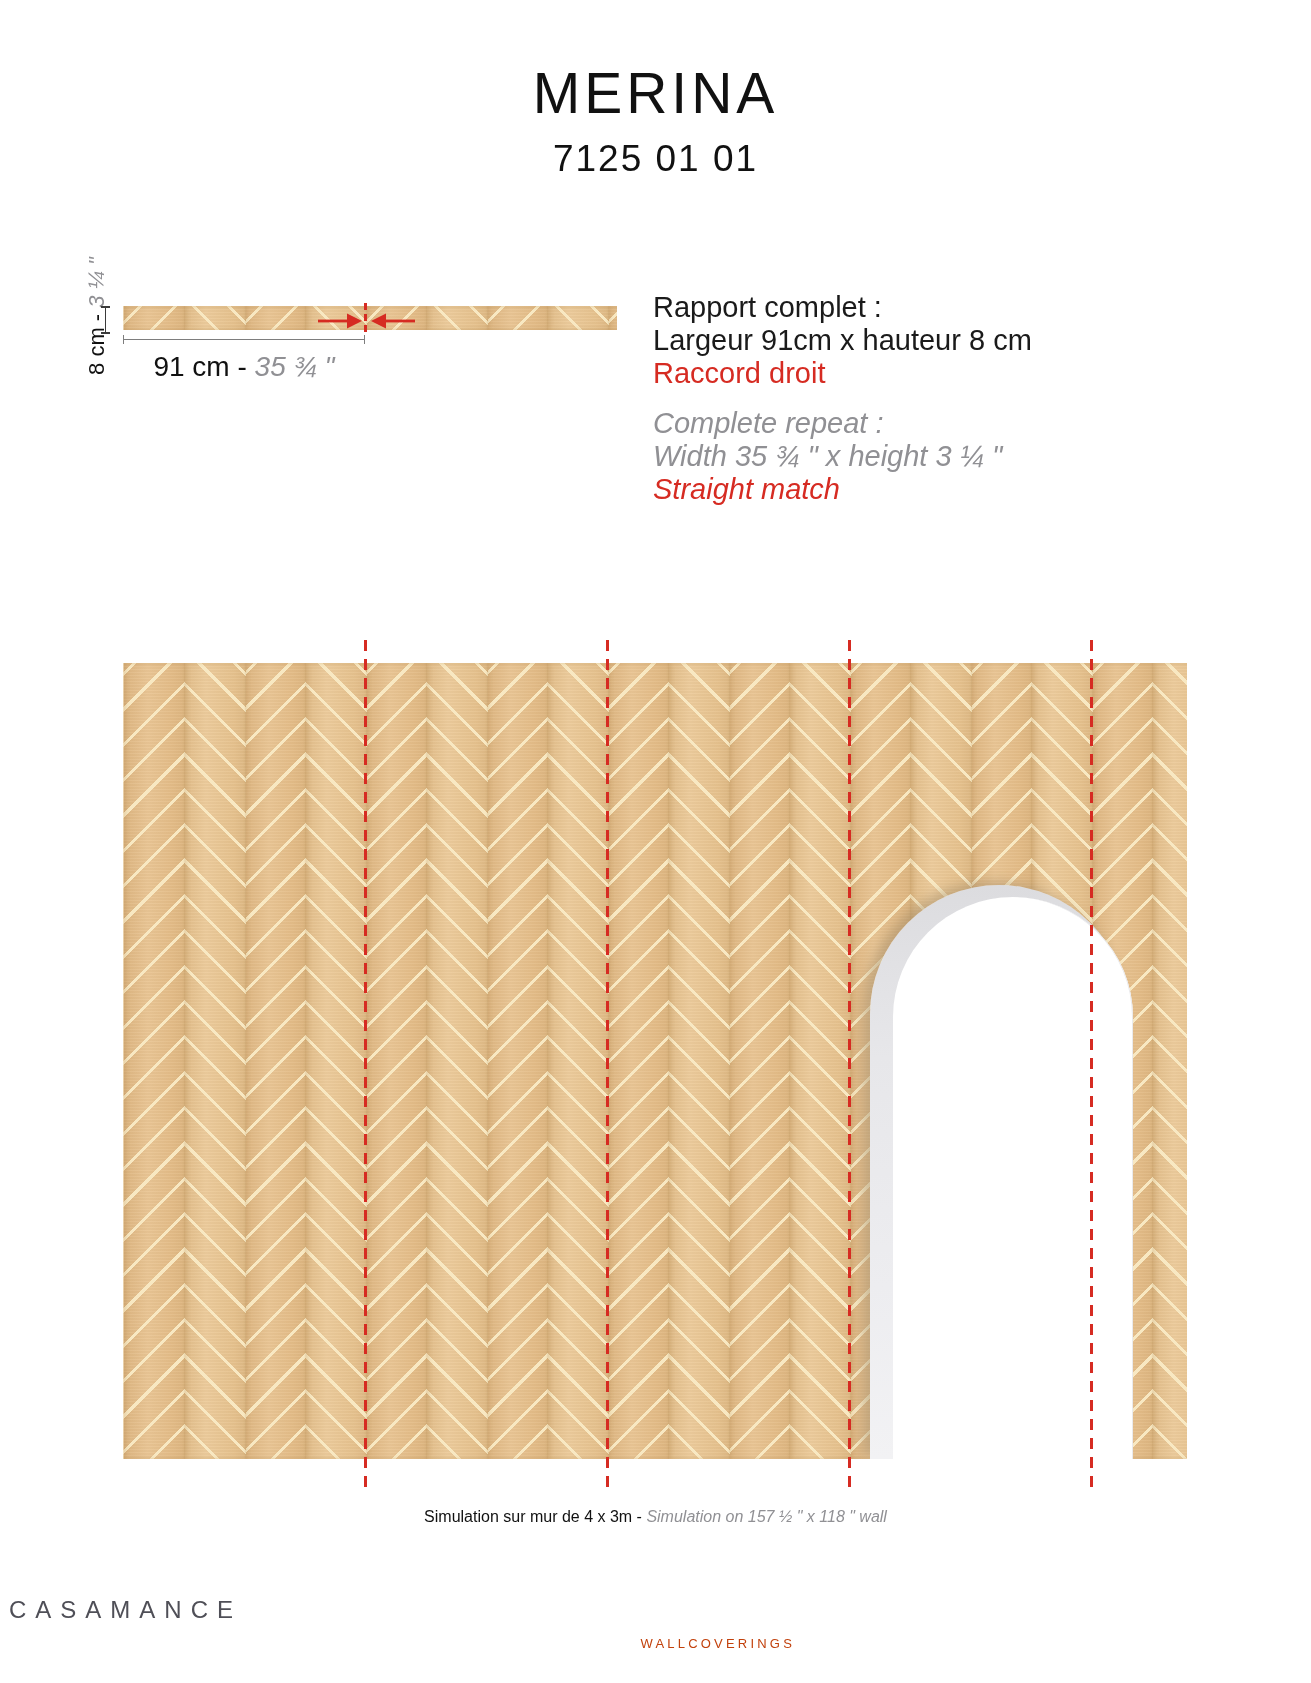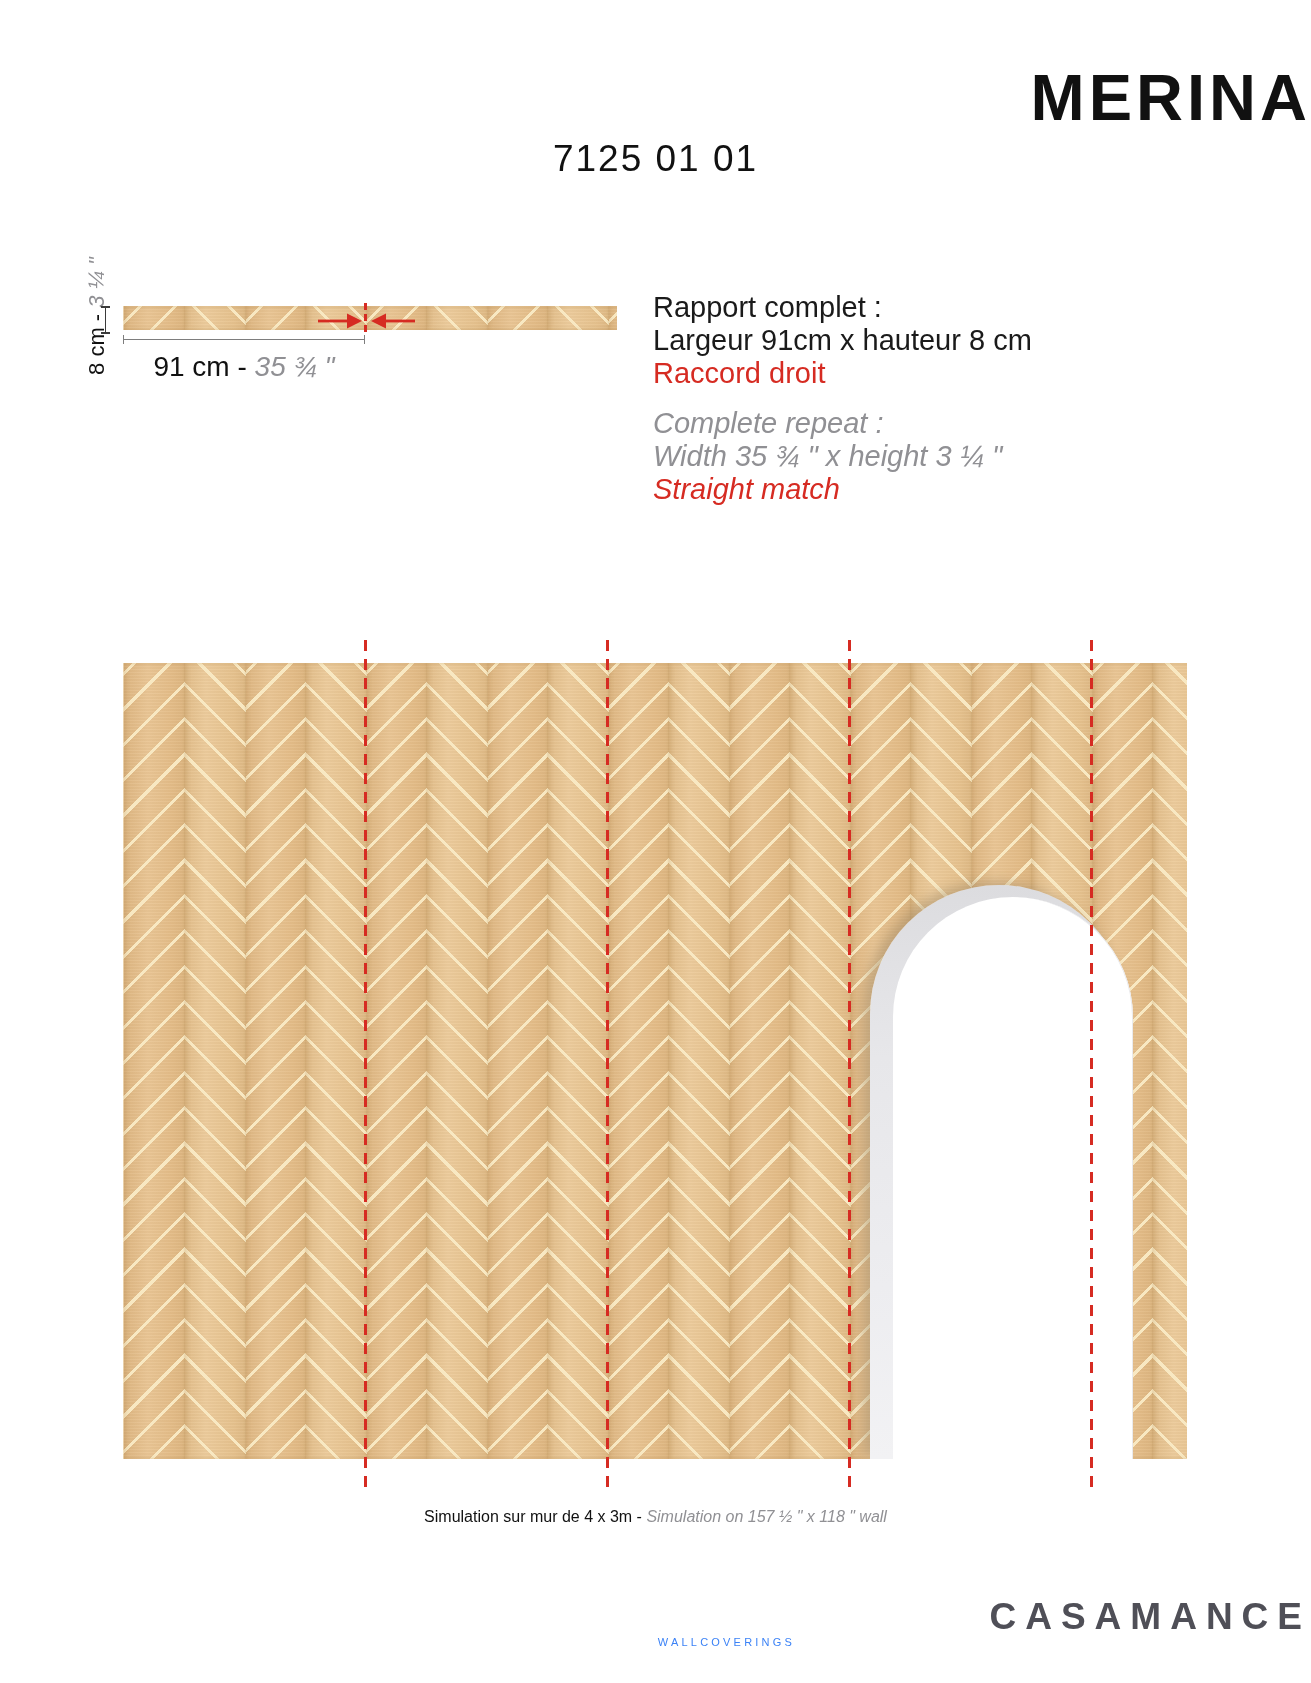--- a/index.html
+++ b/index.html
@@ -3,22 +3,22 @@
 <meta charset="utf-8">
 <style>
   html,body{margin:0;padding:0;background:#ffffff;}
   .page{
     position:relative;width:1311px;height:1683px;margin:0 auto;
     background:#ffffff;overflow:hidden;
     font-family:"Liberation Sans", sans-serif;color:#1a1a1a;
   }
   
   .title{
-    position:absolute;left:0;top:60px;width:100%;text-align:right;
-    font-size:65px;font-weight:700;letter-spacing:4px;color:#111;
+    position:absolute;left:0;top:60px;width:100%;text-align:center;
+    font-size:57px;font-weight:400;letter-spacing:4px;color:#111;
   }
   .reference{
     position:absolute;left:0;top:138px;width:100%;text-align:center;
     font-size:37px;font-weight:400;letter-spacing:2px;color:#111;
   }
   
   .height-label{
     position:absolute;left:17px;top:303px;width:160px;height:26px;
     transform:rotate(-90deg);
     font-size:22px;text-align:center;white-space:nowrap;color:#111;
@@ -97,27 +97,27 @@
   .seam{
     position:absolute;top:640px;height:847px;width:3px;z-index:5;
     background:repeating-linear-gradient(to bottom,var(--red) 0 11px,rgba(0,0,0,0) 11px 19px);
   }
   
   .caption{
     position:absolute;left:0;top:1508px;width:100%;text-align:center;
     font-size:16px;color:#111;white-space:nowrap;
   }
   .brand{
-    position:absolute;left:0;top:1596px;width:100%;text-align:right;
-    font-size:37px;letter-spacing:9px;color:var(--logo);font-weight:700;
+    position:absolute;left:0;top:1596px;width:100%;text-align:left;
+    font-size:24px;letter-spacing:9px;color:var(--logo);font-weight:400;
     text-indent:9px;
   }
   .brand-sub{
     position:absolute;right:516px;top:1636px;
-    font-size:11px;letter-spacing:3.2px;color:#3b82f6;
+    font-size:13px;letter-spacing:3.2px;color:#c2410c;
   }
 </style>
 </head>
 <body>
 
 <div class="page" style="--red: #d62b22; --gray: #909094; --logo: #4f4f57; --tanA: #ebc793; --tanB: #e8c18c; --tanLine: #f8e8c2;">
 
   <div class="title">MERINA</div>
   <div class="reference">7125 01 01</div>
 

